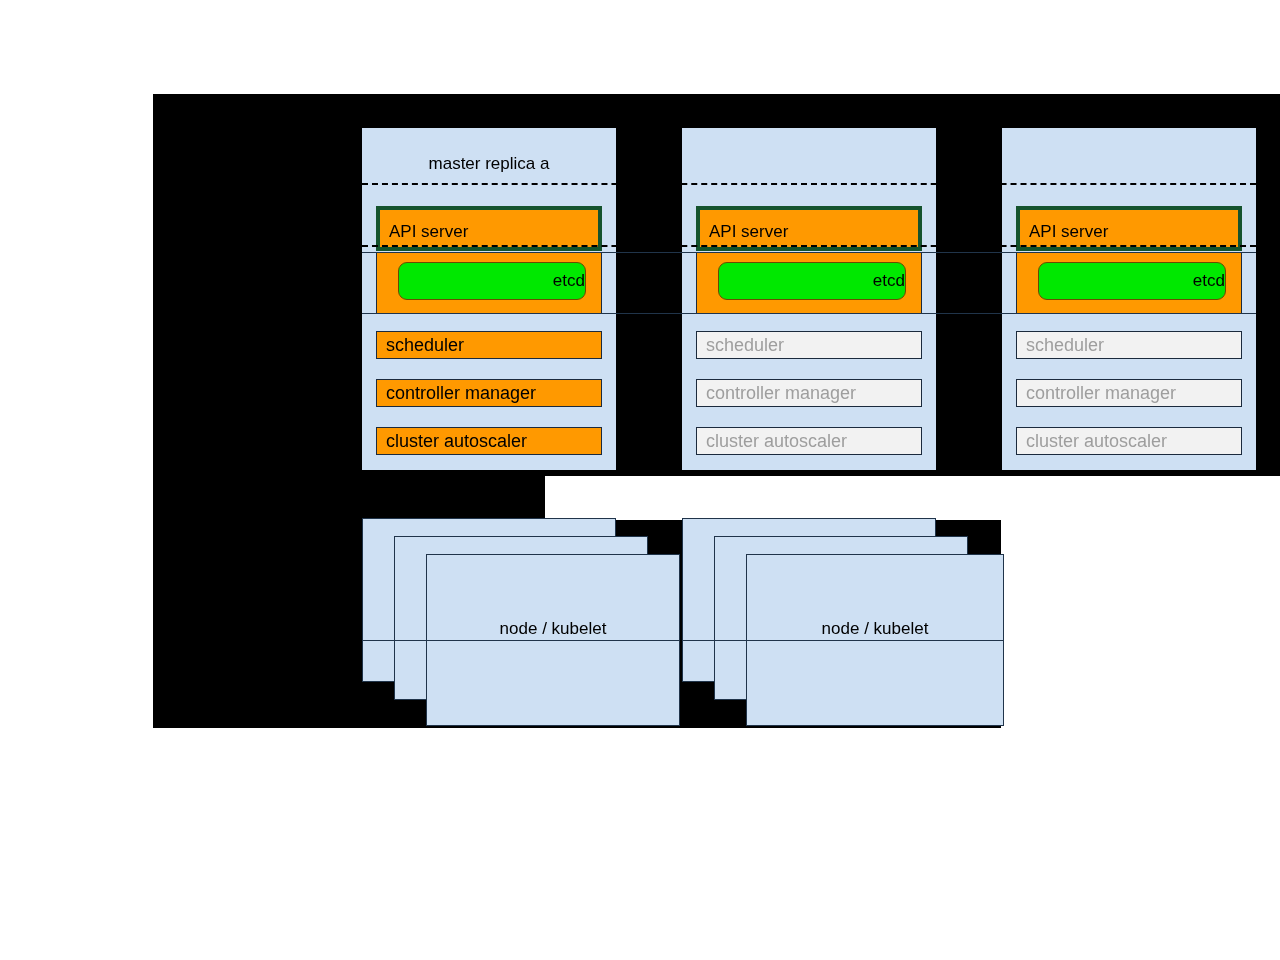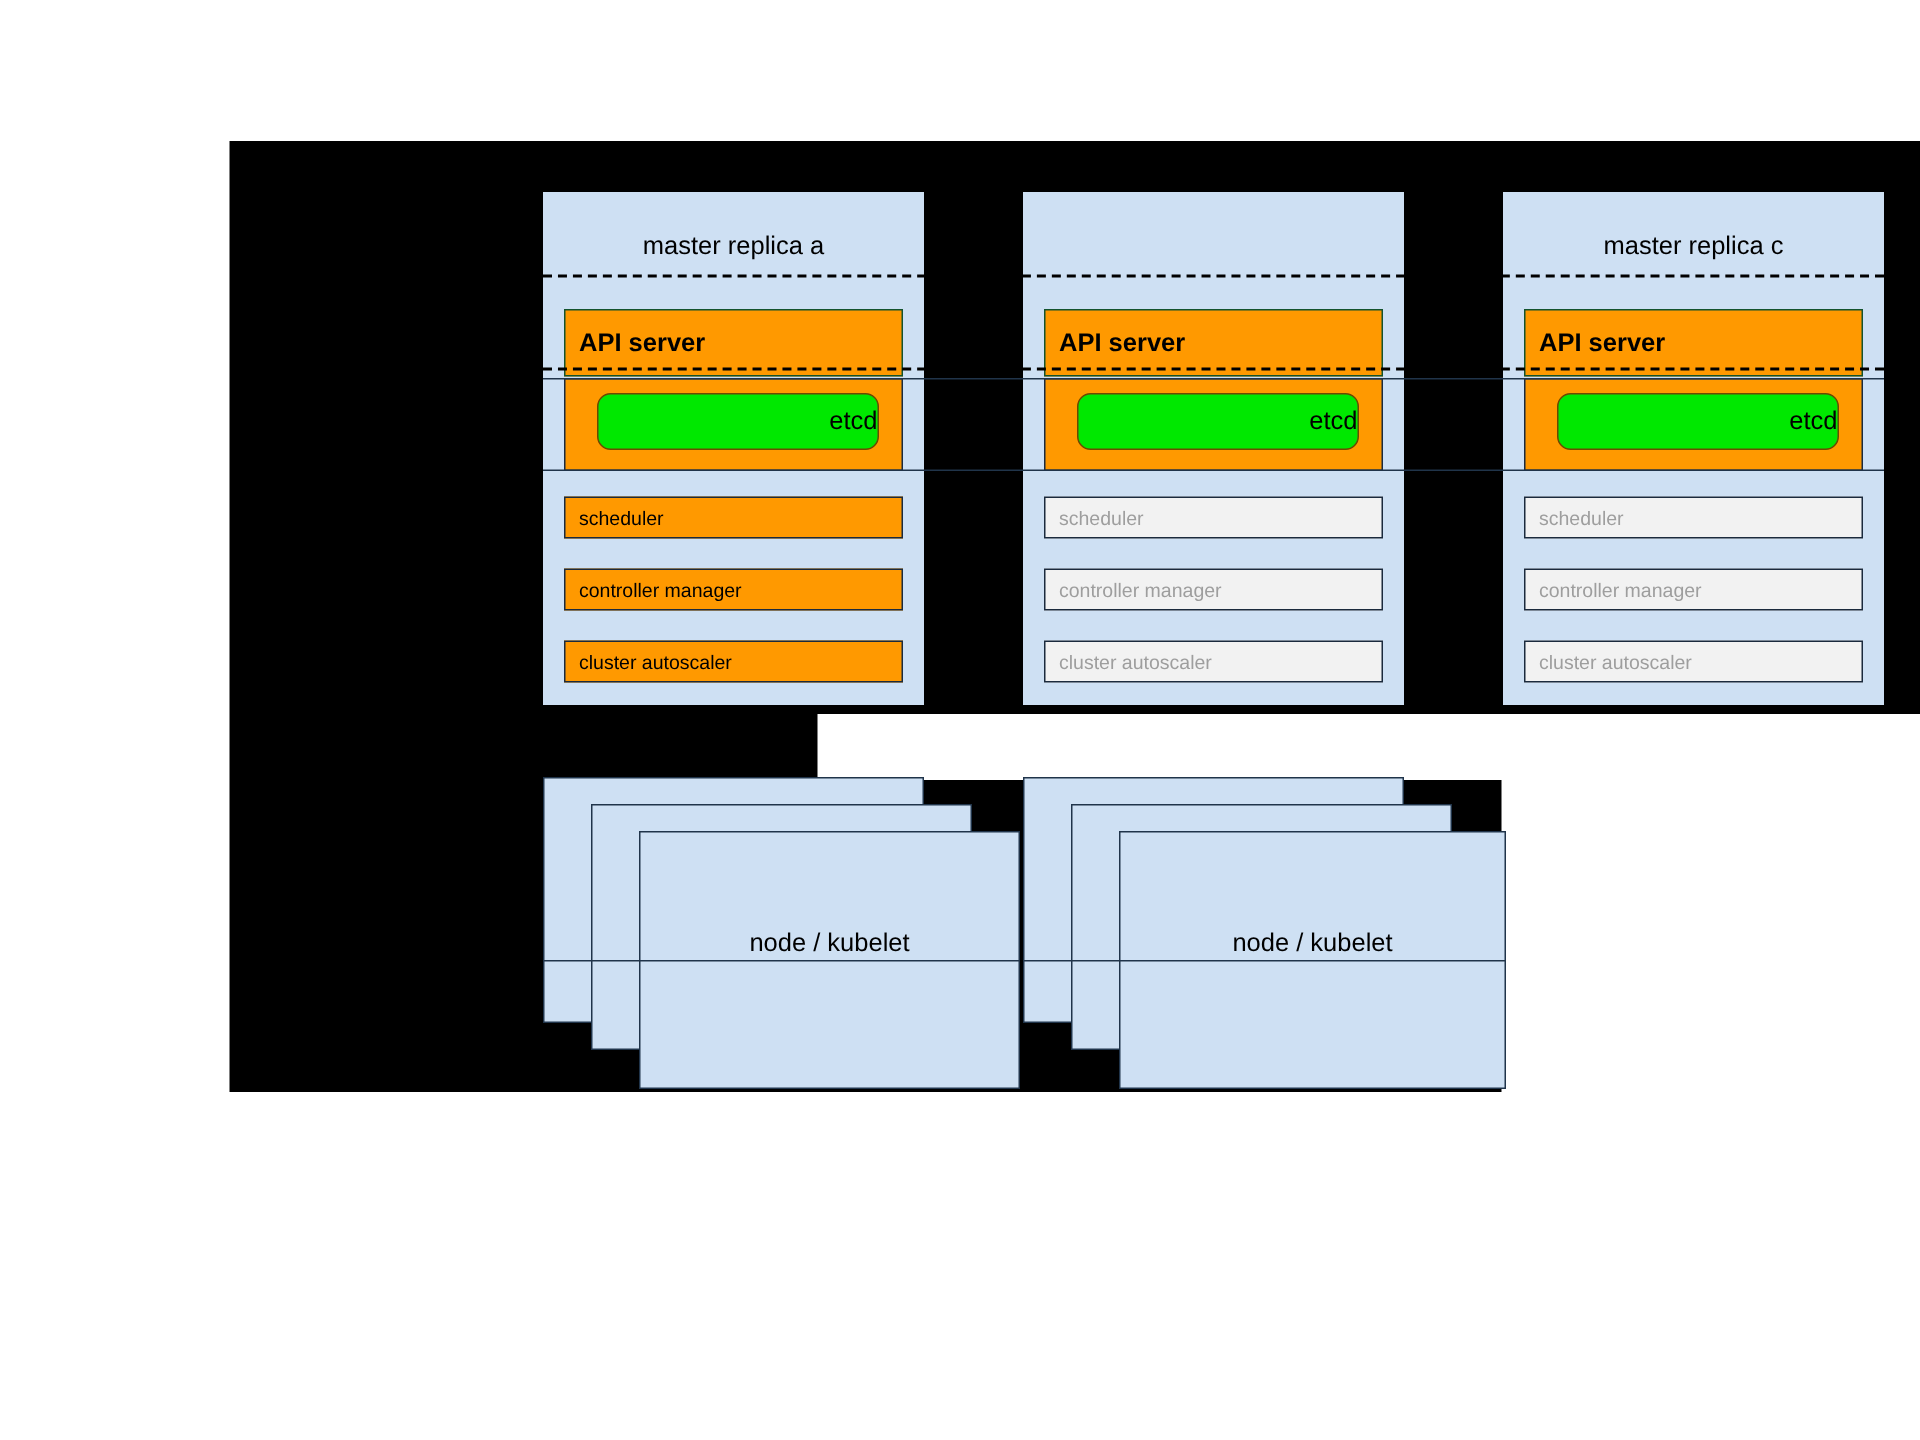--- a/index.html
+++ b/index.html
@@ -54,37 +54,36 @@
     position: absolute;
     height: 0;
     border-top: 1px solid #20344a;
   }
 
   
   .comp {
     position: absolute;
     box-sizing: border-box;
     border: 1px solid #1b2a3d;
-    font-size: 13px;
+    font-size: 18px;
     line-height: 1;
     display: flex;
     align-items: center;
     padding-left: 9px;
     color: #000000;
   }
   .comp.active   { background: #FF9900; }
   .comp.inactive { background: #F2F2F2; color: #9e9e9e; }
 
   
   .apiserver {
     position: absolute;
     box-sizing: border-box;
-    border: 1px solid #14532d;
+    border: 4px solid #14532d;
     background: #FF9900;
-    font-weight: bold;
   }
   .apiserver-label {
     position: absolute;
     left: 9px;
     top: 12px;
     font-size: 17px;
     color: #000000;
   }
   .etcd-well {
     position: absolute;
@@ -173,21 +172,20 @@
     </div>
     <div class="comp inactive" style="left:14px; top:251px; width:226px; height:28px;">
       <span>controller manager</span>
     </div>
     <div class="comp inactive" style="left:14px; top:299px; width:226px; height:28px;">
       <span>cluster autoscaler</span>
     </div>
   </div>
 
   <div class="replica" style="left:969px; top:128px; width:254px; height:342px;">
-    <div class="replica-title">master replica c</div>
 
     <div class="apiserver" style="left:14px; top:78px; width:226px; height:45px;">
       <div class="apiserver-label">API server</div>
     </div>
 
     <div class="etcd-well" style="left:14px; top:124px; width:226px; height:62px;">
       <div class="etcd" style="left:21px; top:9px; width:188px; height:38px;">
         <span>etcd</span>
       </div>
     </div>

